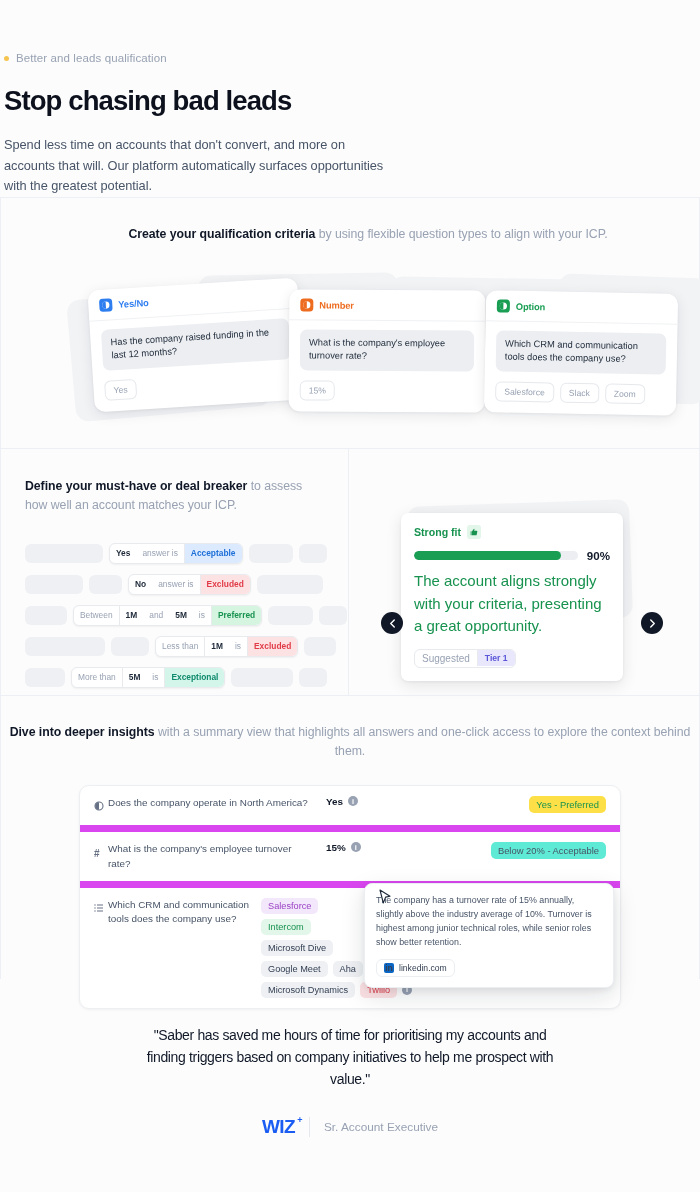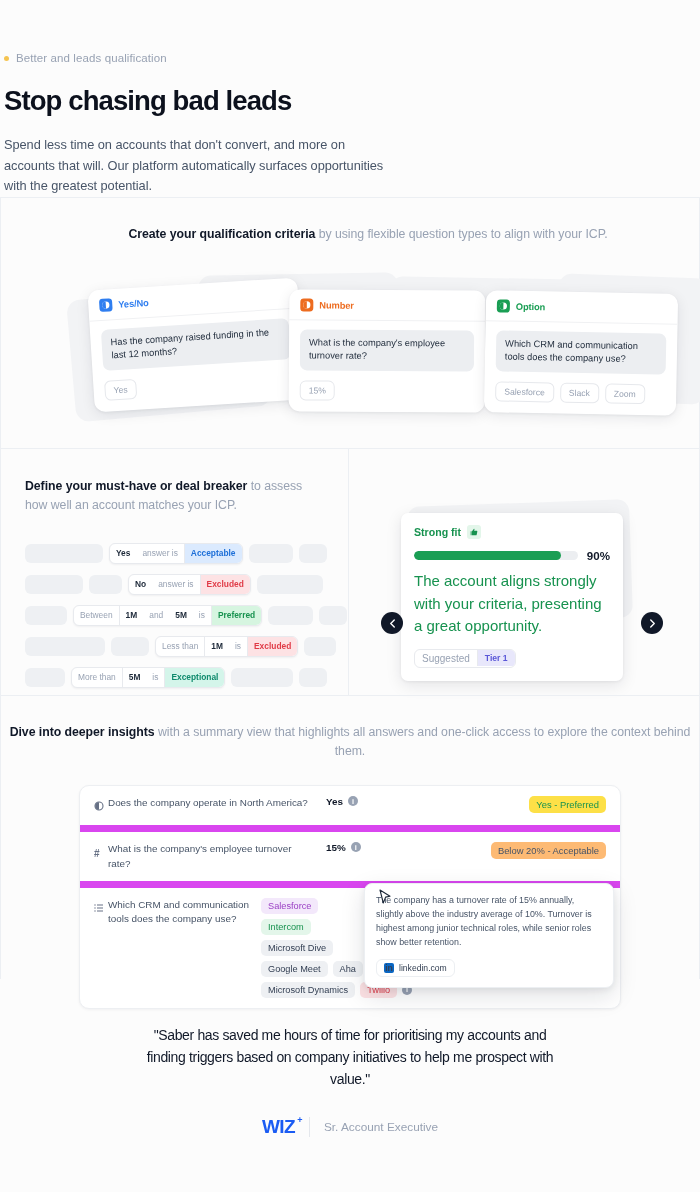--- a/index.html
+++ b/index.html
@@ -106,21 +106,21 @@
   .trow { display: flex; align-items: flex-start; padding: 10px 14px; border-bottom: 7px solid #d946ef; min-height: 33px; }
   .trow:last-child { border-bottom: none; }
   .trow-icon { width: 14px; flex: none; color: #98a2b3; padding-top: 1px; }
   .trow-q { flex: 1; font-size: 9.9px; line-height: 1.45; color: #475467; padding-right: 10px; }
   .trow-a { width: 150px; flex: none; display: flex; align-items: flex-start; gap: 5px; flex-wrap: wrap; padding-top: 0; }
   .ans-strong { font-size: 9.9px; font-weight: 700; color: #101828; }
   .info-i { width: 10px; height: 10px; border-radius: 50%; background: #98a2b3; color: #fff; font-size: 7.4px; font-weight: 700; display: inline-flex; align-items: center; justify-content: center; line-height: 1; flex: none; }
   .trow-v { width: 130px; flex: none; display: flex; justify-content: flex-end; }
   .verdict { font-size: 9.4px; padding: 3px 7px; border-radius: 5px; white-space: nowrap; }
   .verdict.green { background: #fde047; color: #17924f; }
-  .verdict.gray  { background: #fdba74; color: #475467; }
+  .verdict.gray  { background: #5eead4; color: #475467; }
   .tag-stack { display: flex; flex-direction: column; gap: 5px; align-items: flex-end; }
   .tag-line { display: flex; gap: 5px; align-items: center; justify-content: flex-end; }
   .tag { font-size: 9.2px; padding: 3px 7px; border-radius: 5px; white-space: nowrap; }
   .tag.purple { background: #f3e8fb; color: #9a3fc4; }
   .tag.green  { background: #e3f6ea; color: #17924f; }
   .tag.gray   { background: #eef0f3; color: #344054; }
   .tag.red    { background: #fde2e4; color: #e03b47; }
 
   .tooltip {
     position: absolute; left: 284px; top: 97px; width: 250px; background: #fff;

